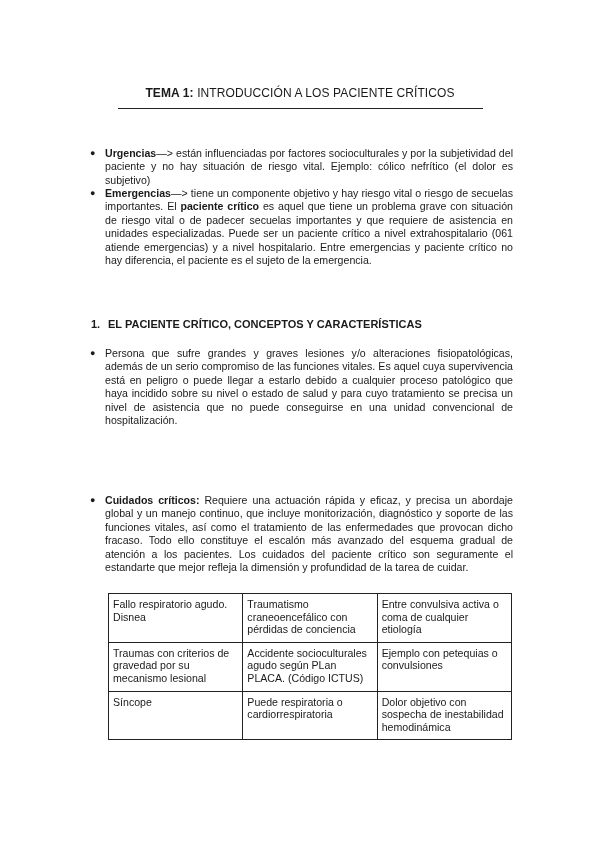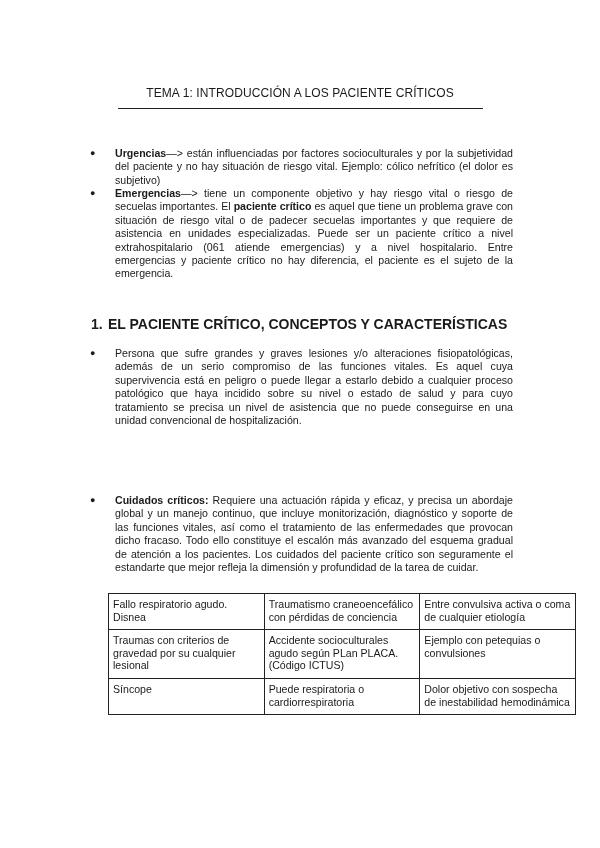--- a/index.html
+++ b/index.html
@@ -1,27 +1,27 @@
 <!DOCTYPE html>
 <html><head>
 <meta charset="utf-8">
 <style>
   html, body { margin: 0; padding: 0; background: #ffffff; }
   body { width: 600px; height: 848px; position: relative; overflow: hidden;
          font-family: "Liberation Sans", sans-serif; color: #1a1a1a; font-size: 10.6px; line-height: 13.4px; }
   .title { position: absolute; top: 87px; left: 0; width: 600px; text-align: center; font-size: 12px; letter-spacing: 0.1px; }
-  .title b { font-weight: normal; }
+  .title b { font-weight: bold; }
   .title-rule { position: absolute; top: 108px; left: 118px; width: 365px; height: 1px; background: #222; }
   .bl { position: absolute; left: 91px; width: 422px; text-align: justify; }
   .bl .dot { position: absolute; left: -1px; top: 0; font-size: 9px; }
-  .bl .txt { display: block; margin-left: 24px; }
+  .bl .txt { display: block; margin-left: 14px; }
   .bl b { font-weight: bold; }
-  .section { position: absolute; left: 91px; top: 318px; font-weight: bold; font-size: 14px; }
+  .section { position: absolute; left: 91px; top: 318px; font-weight: bold; font-size: 11px; }
   .section .num { display: inline-block; width: 17px; }
-  table.grid { position: absolute; left: 108px; top: 593px; width: 468px; border-collapse: collapse; font-size: 10.6px; line-height: 12.6px; }
+  table.grid { position: absolute; left: 108px; top: 593px; width: 404px; border-collapse: collapse; font-size: 10.6px; line-height: 12.6px; }
   table.grid td { border: 1px solid #222; vertical-align: top; padding: 4px 4px 6px 4px; width: 33.3%; }
 </style>
 </head>
 <body>
 
 <div class="title">
   <b>TEMA 1:</b><span> INTRODUCCIÓN A LOS PACIENTE CRÍTICOS</span>
 </div>
 <div class="title-rule"></div>
 
@@ -50,21 +50,21 @@
 </div>
 
 <table class="grid">
   <tbody>
       <tr>
     <td>Fallo respiratorio agudo. Disnea</td>
     <td>Traumatismo craneoencefálico con pérdidas de conciencia</td>
     <td>Entre convulsiva activa o coma de cualquier etiología</td>
   </tr>
   <tr>
-    <td>Traumas con criterios de gravedad por su cualquier lesional</td>
+    <td>Traumas con criterios de gravedad por su mecanismo lesional</td>
     <td>Accidente socioculturales agudo según PLan PLACA. (Código ICTUS)</td>
     <td>Ejemplo con petequias o convulsiones</td>
   </tr>
   <tr>
     <td>Síncope</td>
     <td>Puede respiratoria o cardiorrespiratoria</td>
     <td>Dolor objetivo con sospecha de inestabilidad hemodinámica</td>
   </tr>
 </tbody>
   </table>

